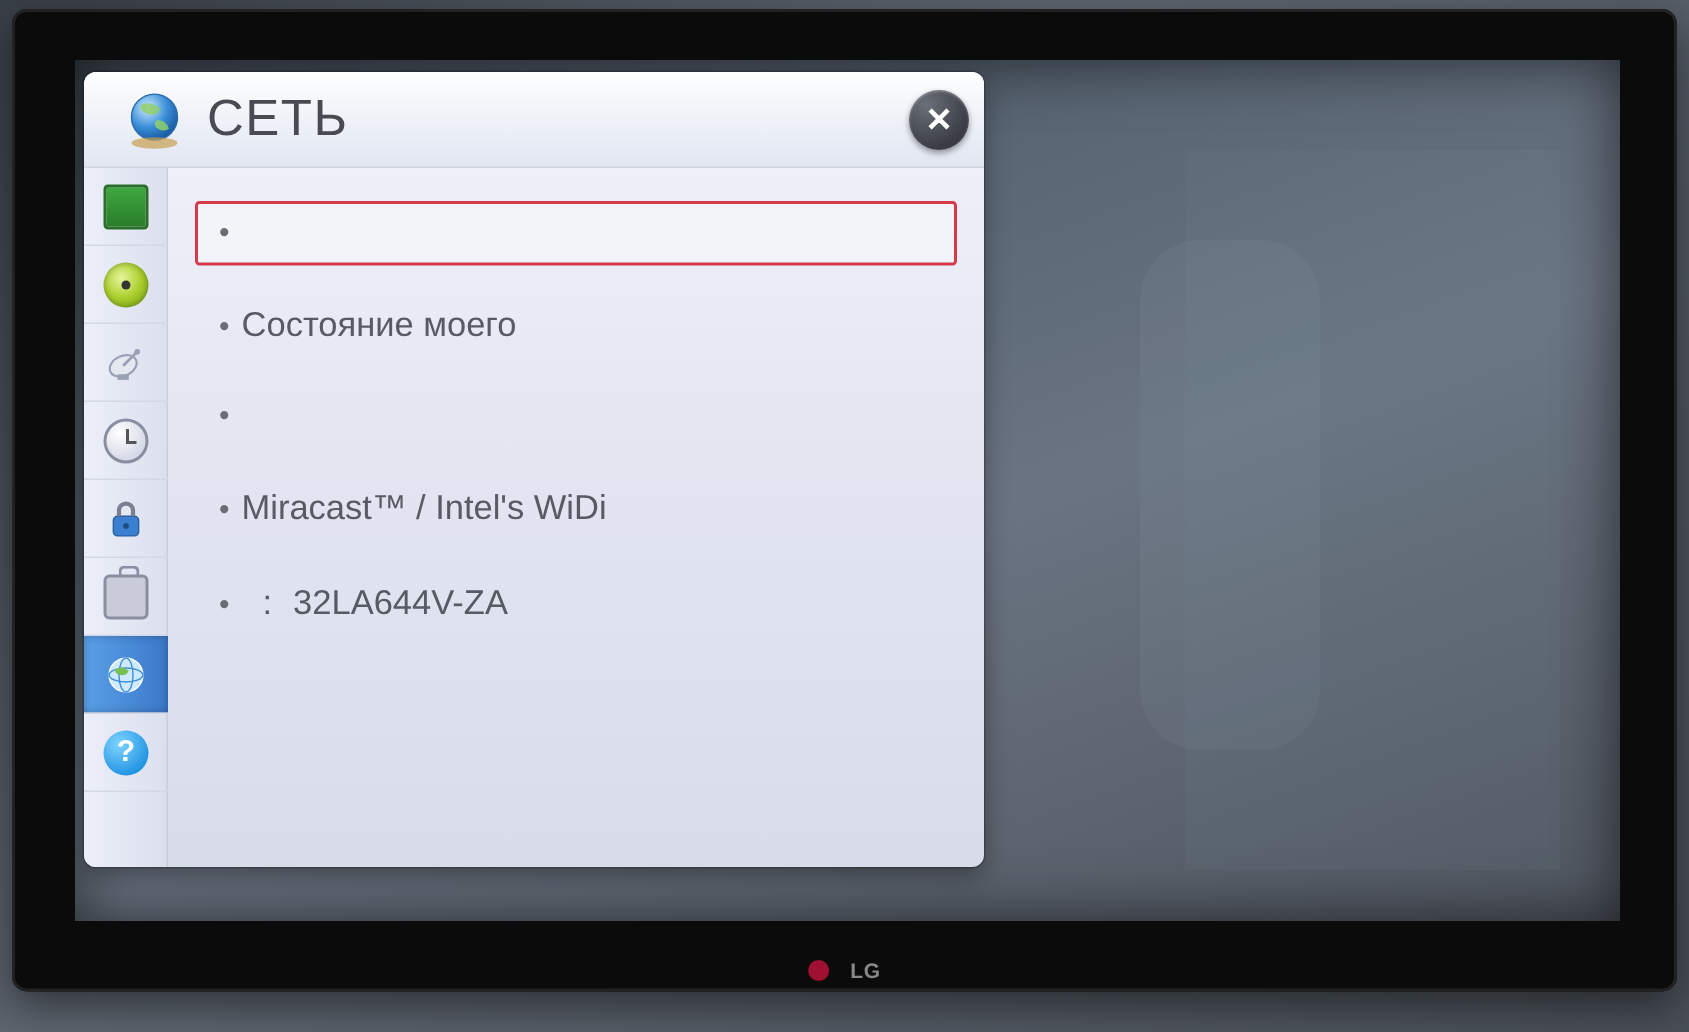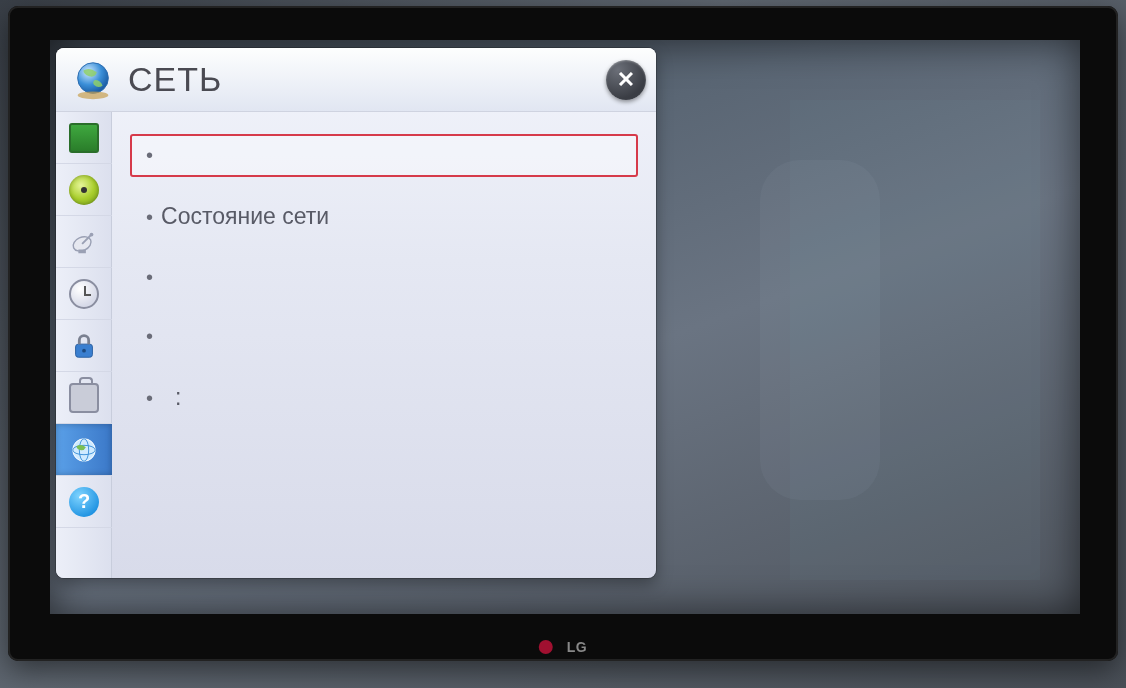--- a/index.html
+++ b/index.html
@@ -54,21 +54,21 @@
     width: 600px; height: 530px;
     background: linear-gradient(180deg, #f2f4fb 0%, #e5e8f3 40%, #d8dbea 100%);
     border-radius: 8px;
     box-shadow: 0 6px 16px rgba(0,0,0,0.35), 0 0 0 1px rgba(0,0,0,0.2);
     display: flex; flex-direction: column;
     overflow: hidden;
   }
   .osd-header {
     height: 64px;
     display: flex; align-items: center;
-    padding: 0 14px;
+    padding: 0 24px;
     background: linear-gradient(180deg, #fdfefe 0%, #e1e6f2 100%);
     border-bottom: 1px solid #cfd3e0;
     position: relative;
   }
   .osd-header .globe-icon {
     width: 46px; height: 46px; margin-right: 12px;
     display: flex; align-items: center; justify-content: center;
   }
   .osd-header .title {
     font-size: 34px; font-weight: 400; color: #4a4a52; letter-spacing: 1px;
@@ -239,34 +239,36 @@
         </div>
 
         <div class="content">
 
           <div class="menu-row selected">
             <span class="bullet">•</span>
           </div>
 
           <div class="menu-row">
             <span class="bullet">•</span>
-            <span>Состояние сети</span>
-          </div>
-
-          <div class="menu-row">
-            <span class="bullet">•</span>
-          </div>
-
-          <div class="menu-row">
-            <span class="bullet">•</span>
+            <span>Состояние моего</span>
+          </div>
+
+          <div class="menu-row">
+            <span class="bullet">•</span>
+          </div>
+
+          <div class="menu-row">
+            <span class="bullet">•</span>
+            <span>Miracast™ / Intel's WiDi</span>
           </div>
 
           <div class="menu-row">
             <span class="bullet">•</span>
             <span class="kv-sep">:</span>
+            <span class="value">32LA644V-ZA</span>
           </div>
 
         </div>
       </div>
     </div>
   </div>
 
   <div class="tv-logo">
     <span class="lg-circle"></span>
     <span class="lg-text">LG</span>

